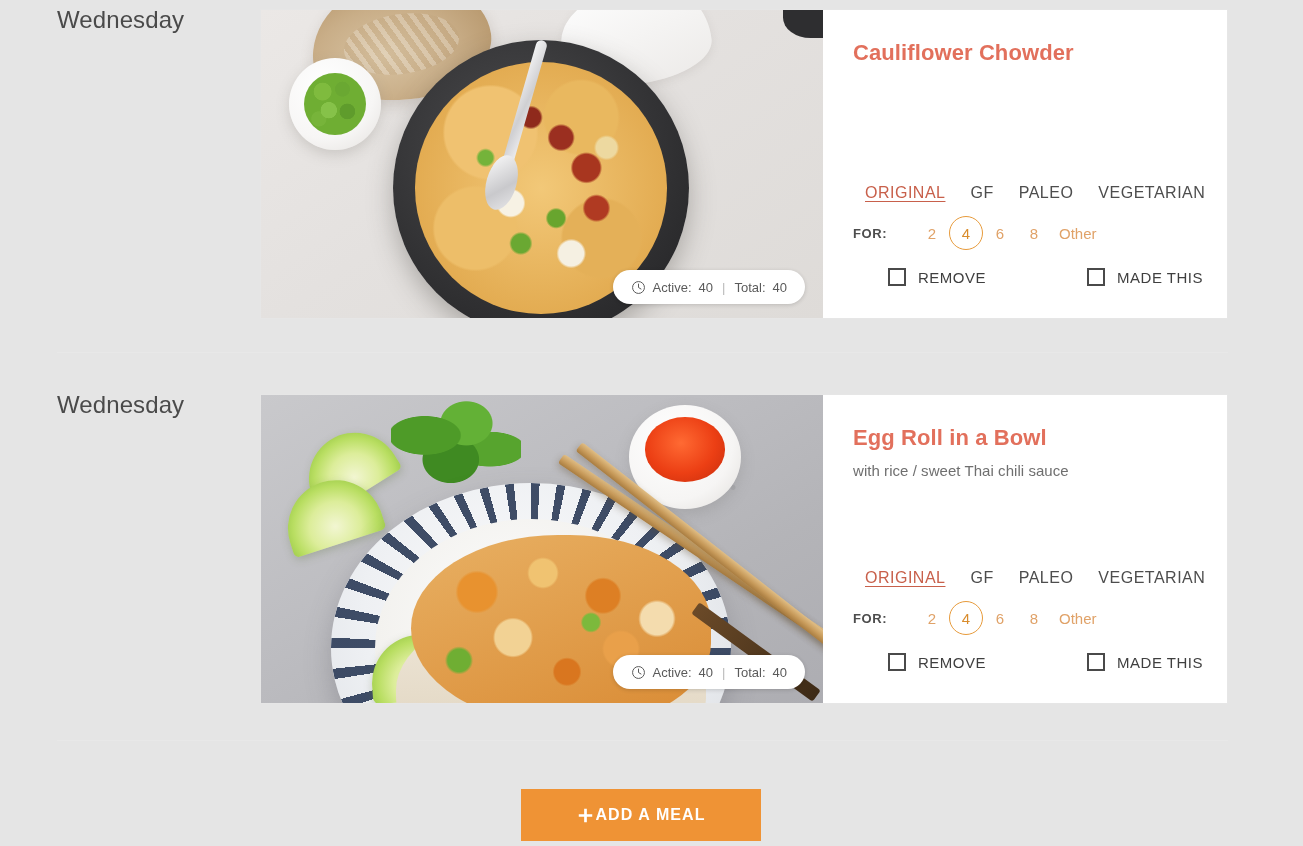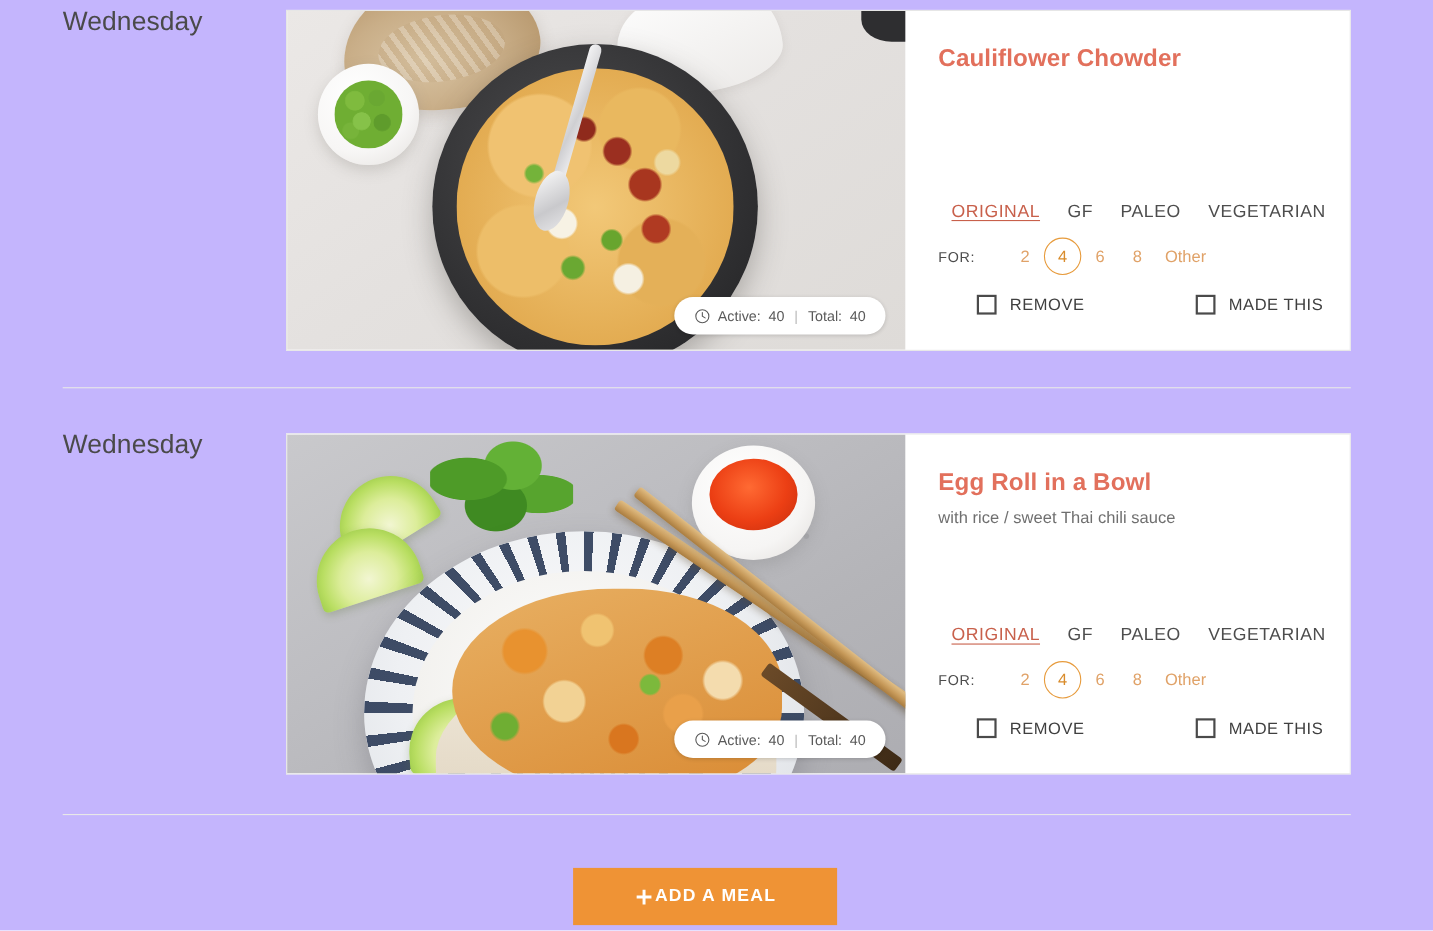--- a/index.html
+++ b/index.html
@@ -4,21 +4,21 @@
 <style>
   * { box-sizing: border-box; }
   html, body {
     margin: 0; padding: 0;
     width: 1303px; height: 846px;
     background: #ffffff;
     font-family: "Liberation Sans", sans-serif;
     overflow: hidden;
   }
 
-  .page { position: relative; width: 1303px; height: 846px; background:#c4b5fd; }
+  .page { position: relative; width: 1303px; height: 846px; background:#e5e5e5; }
 
   
   .meal-row { position: absolute; left: 0; width: 1303px; }
   .day-label {
     position: absolute; left: 57px; top: 6px;
     font-size: 24px; color: #4a4a4a; font-weight: 400;
     letter-spacing: 0.1px; white-space: nowrap;
   }
   .card {
     position: absolute; left: 260px; top: 9px;
@@ -235,21 +235,21 @@
     font-size: 22px; font-weight: 700; color:#e2705c;
     letter-spacing: 0.1px; margin: 0 0 11px 0;
   }
   .recipe-sub { font-size: 15px; color:#6f6f6f; margin: 0; letter-spacing: .05px; }
 
   .variants { position:absolute; left: 30px; top: 174px; display:flex; align-items:baseline; gap:13px; }
   .variant { font-size: 16px; color:#4d4d4d; letter-spacing: .5px; white-space:nowrap;margin-left:12px; }
   .variant.active { color:#c8604b; text-decoration: underline; text-underline-offset: 3px; }
 
   .servings { position:absolute; left: 30px; top: 206px; display:flex; align-items:center; }
-  .for-label { font-size: 13px; font-weight:400; color:#4d4d4d; letter-spacing:.6px; width: 62px; }
+  .for-label { font-size: 13px; font-weight:700; color:#4d4d4d; letter-spacing:.6px; width: 62px; }
   .serv-opt {
     font-size: 15px; color:#e0a268; width: 34px; height: 34px;
     display:inline-flex; align-items:center; justify-content:center;
     border-radius:50%; border:1.5px solid transparent;
   }
   .serv-opt.sel { border-color:#e79b3c; color:#d98c2c; }
   .serv-other { font-size:15px; color:#e0a268; margin-left: 8px; }
 
   .actions { position:absolute; left: 30px; top: 258px; width: 350px; display:flex; }
   .action { display:flex; align-items:center; gap:12px; }

